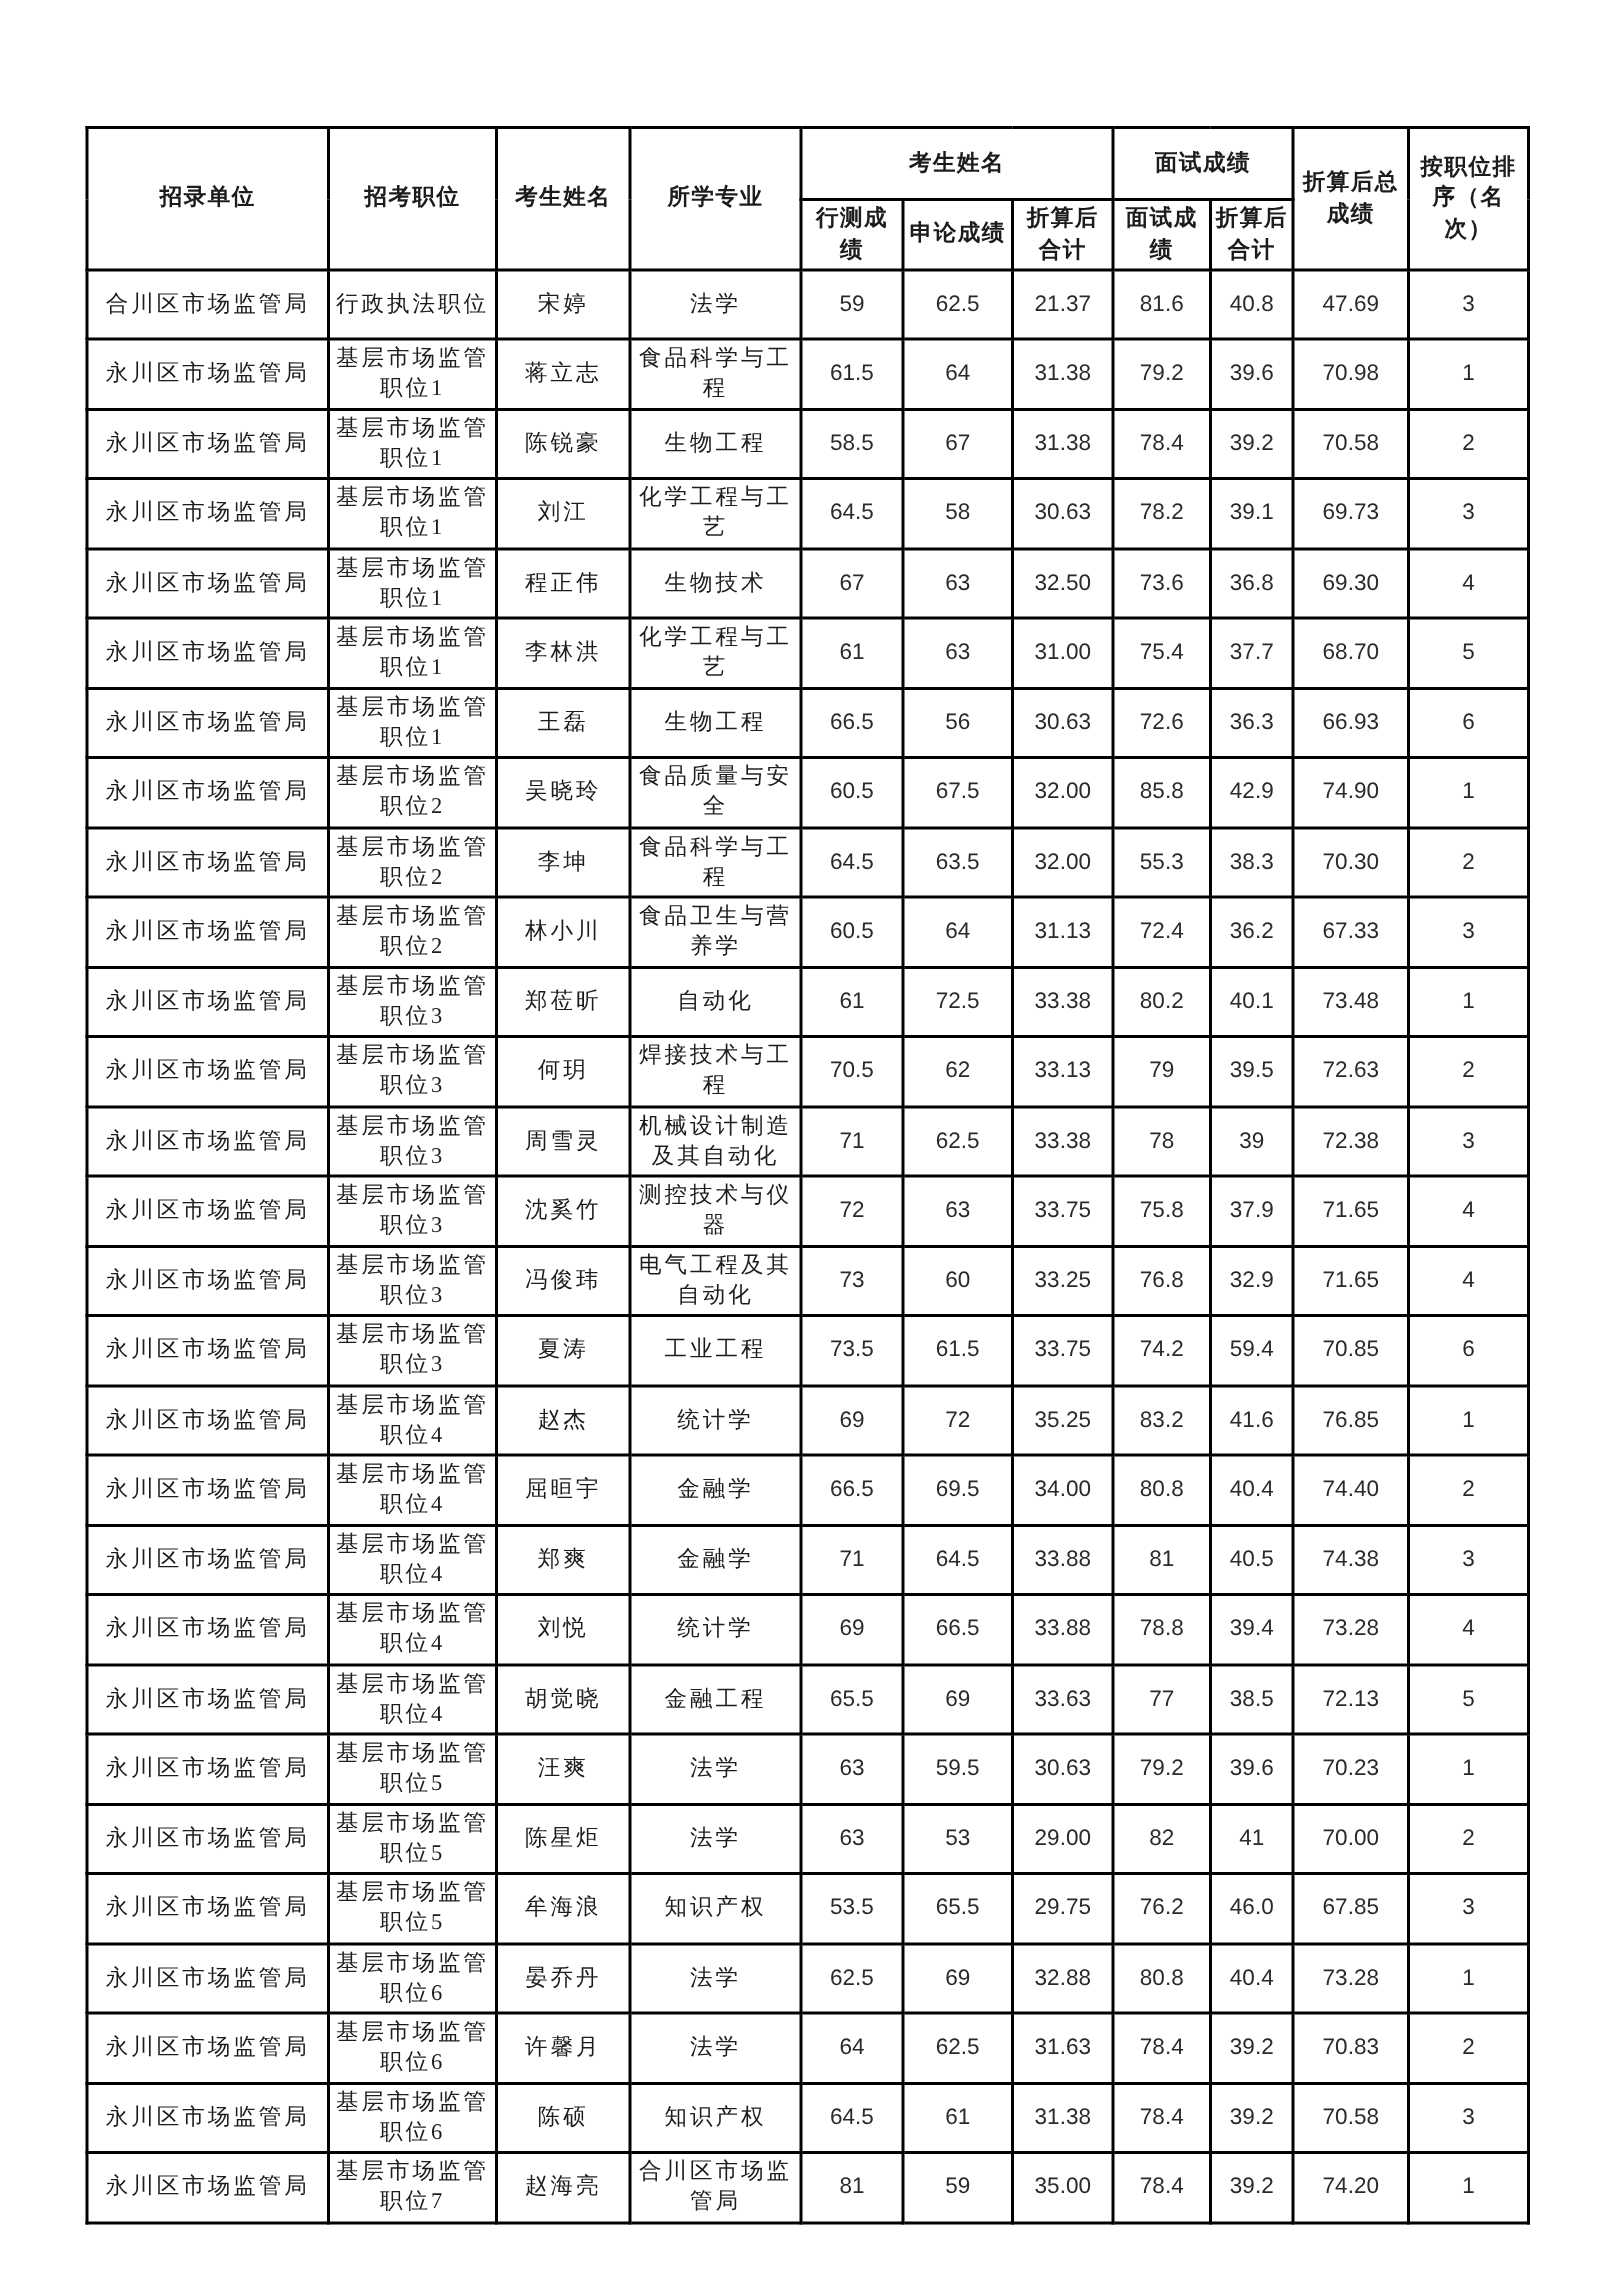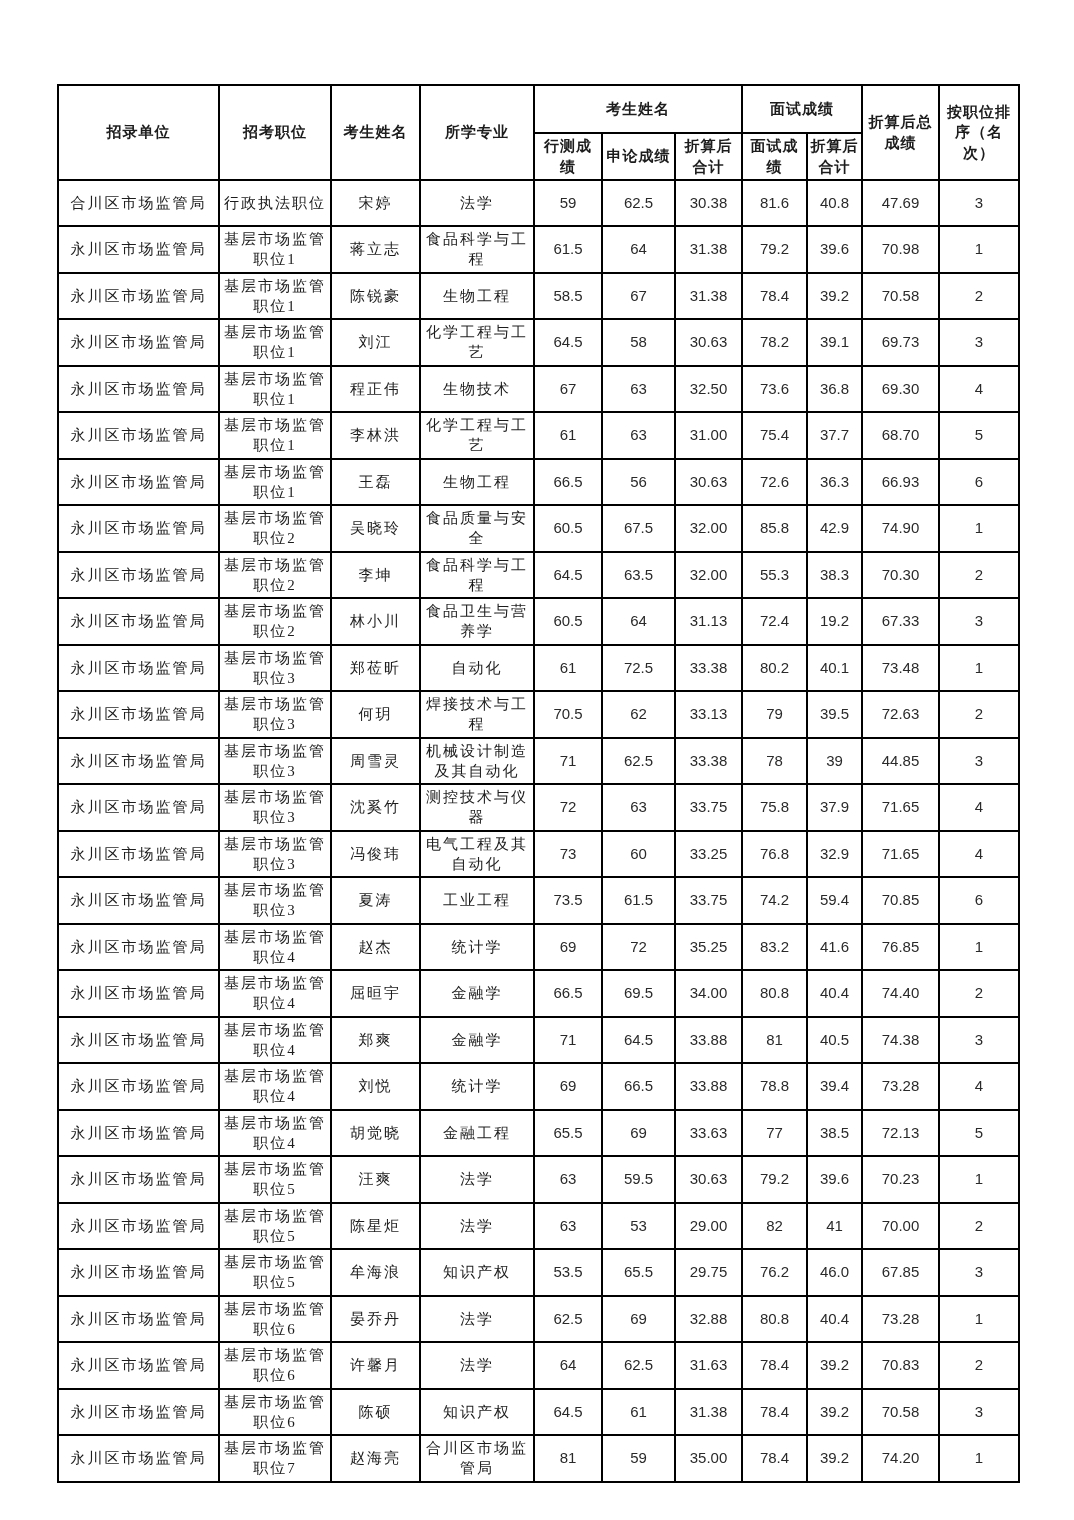--- a/index.html
+++ b/index.html
@@ -110,21 +110,21 @@
       </tr>
     </thead>
     <tbody>
         <tr>
           <td class="cell-unit">合川区市场监管局</td>
           <td class="cell-position">行政执法职位</td>
           <td class="cell-name">宋婷</td>
           <td class="cell-major">法学</td>
           <td class="cell-num">59</td>
           <td class="cell-num">62.5</td>
-          <td class="cell-num">30.38</td>
+          <td class="cell-num">21.37</td>
           <td class="cell-num">81.6</td>
           <td class="cell-num">40.8</td>
           <td class="cell-num">47.69</td>
           <td class="cell-num">3</td>
         </tr>
         <tr>
           <td class="cell-unit">永川区市场监管局</td>
           <td class="cell-position">基层市场监管职位1</td>
           <td class="cell-name">蒋立志</td>
           <td class="cell-major">食品科学与工程</td>
@@ -229,21 +229,21 @@
         </tr>
         <tr>
           <td class="cell-unit">永川区市场监管局</td>
           <td class="cell-position">基层市场监管职位2</td>
           <td class="cell-name">林小川</td>
           <td class="cell-major">食品卫生与营养学</td>
           <td class="cell-num">60.5</td>
           <td class="cell-num">64</td>
           <td class="cell-num">31.13</td>
           <td class="cell-num">72.4</td>
-          <td class="cell-num">19.2</td>
+          <td class="cell-num">36.2</td>
           <td class="cell-num">67.33</td>
           <td class="cell-num">3</td>
         </tr>
         <tr>
           <td class="cell-unit">永川区市场监管局</td>
           <td class="cell-position">基层市场监管职位3</td>
           <td class="cell-name">郑莅昕</td>
           <td class="cell-major">自动化</td>
           <td class="cell-num">61</td>
           <td class="cell-num">72.5</td>
@@ -269,21 +269,21 @@
         <tr>
           <td class="cell-unit">永川区市场监管局</td>
           <td class="cell-position">基层市场监管职位3</td>
           <td class="cell-name">周雪灵</td>
           <td class="cell-major">机械设计制造及其自动化</td>
           <td class="cell-num">71</td>
           <td class="cell-num">62.5</td>
           <td class="cell-num">33.38</td>
           <td class="cell-num">78</td>
           <td class="cell-num">39</td>
-          <td class="cell-num">44.85</td>
+          <td class="cell-num">72.38</td>
           <td class="cell-num">3</td>
         </tr>
         <tr>
           <td class="cell-unit">永川区市场监管局</td>
           <td class="cell-position">基层市场监管职位3</td>
           <td class="cell-name">沈奚竹</td>
           <td class="cell-major">测控技术与仪器</td>
           <td class="cell-num">72</td>
           <td class="cell-num">63</td>
           <td class="cell-num">33.75</td>

